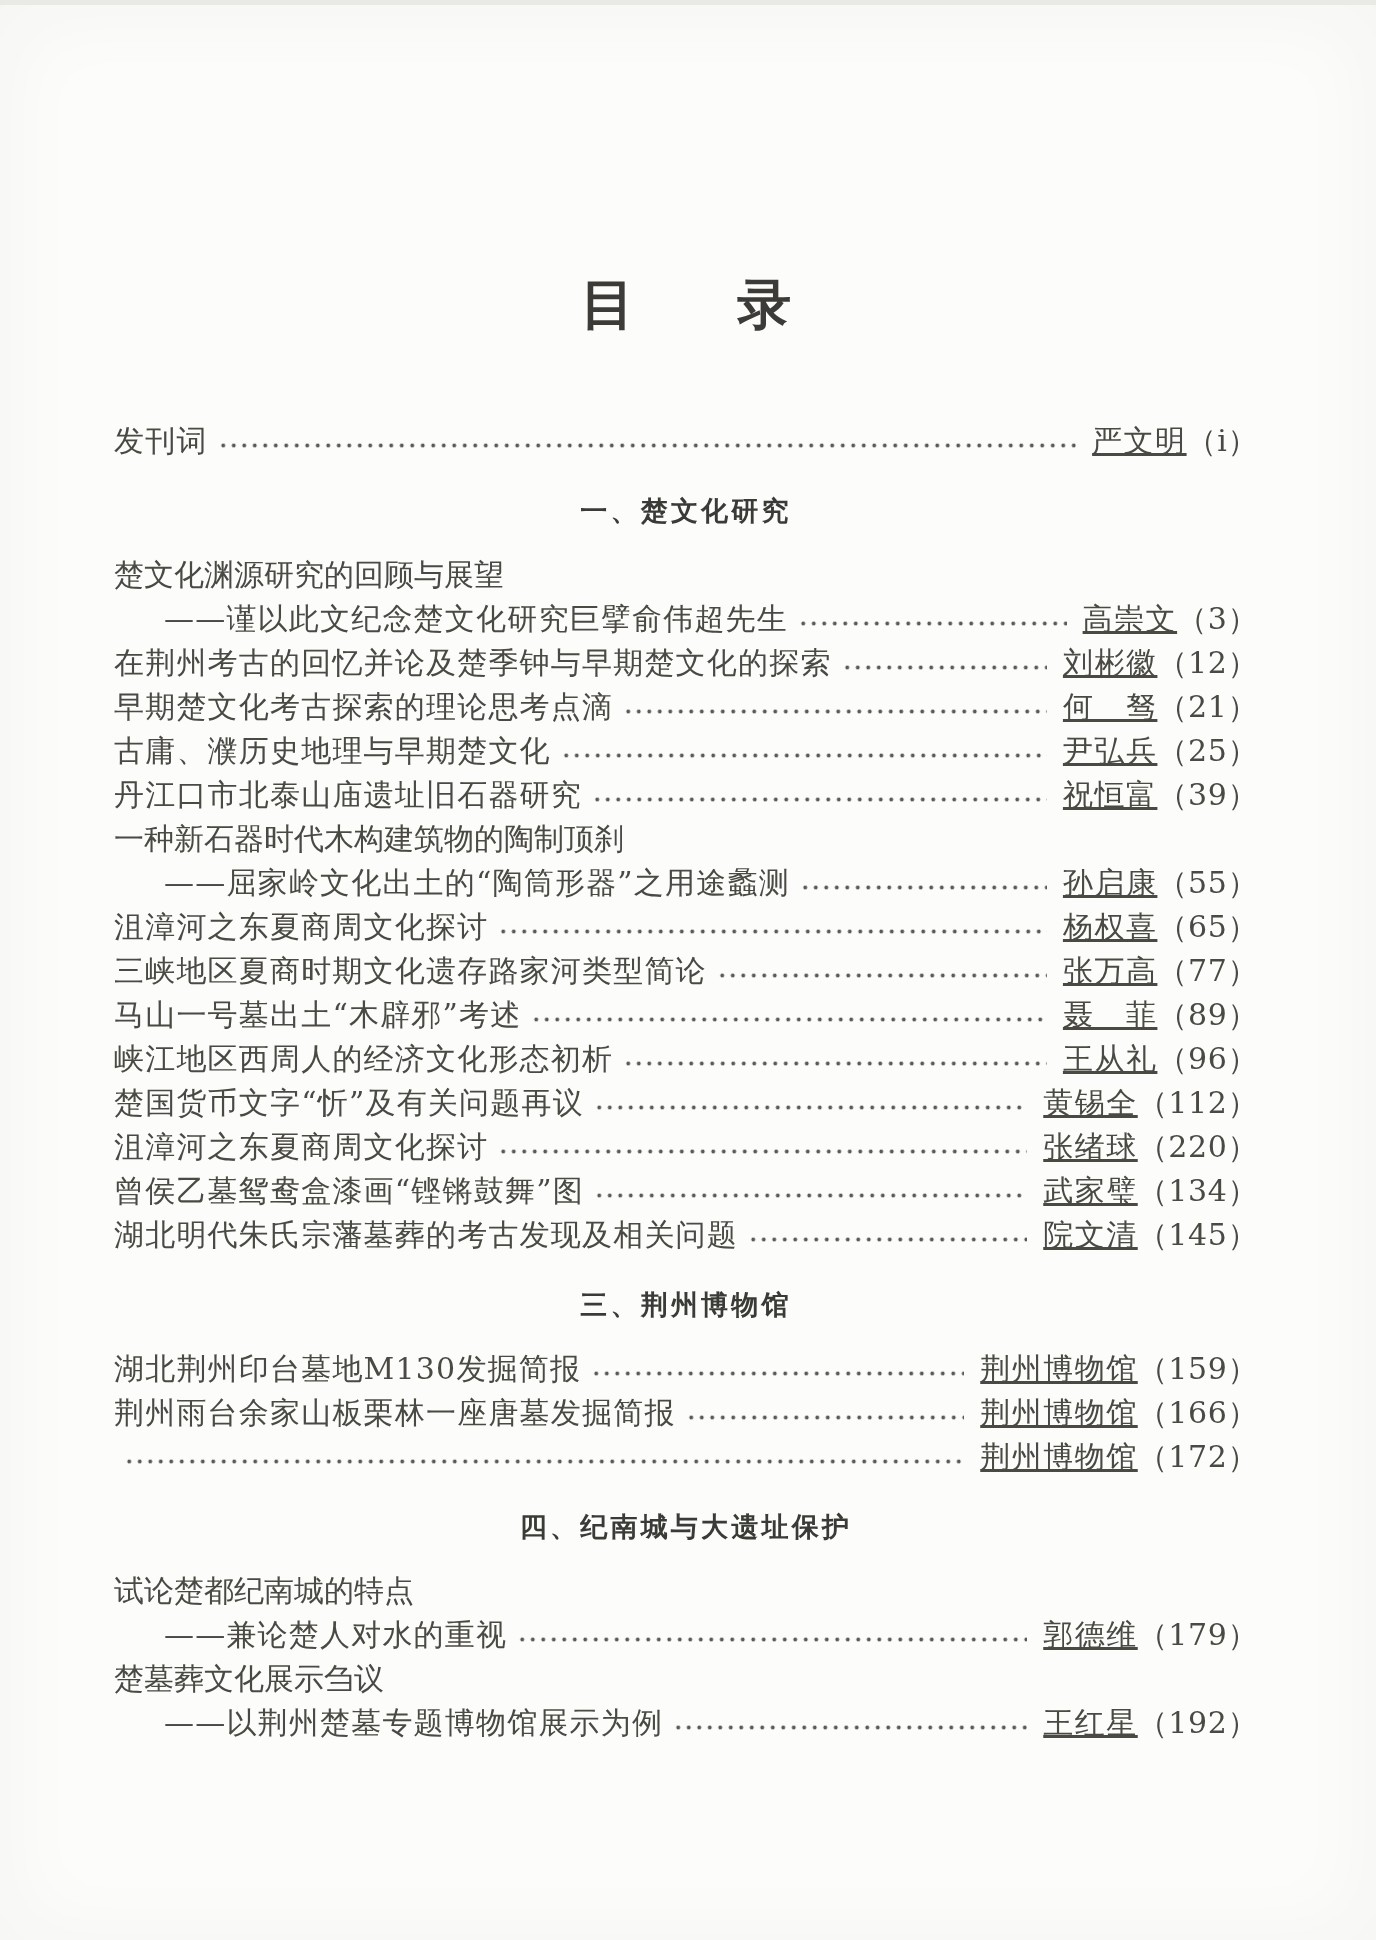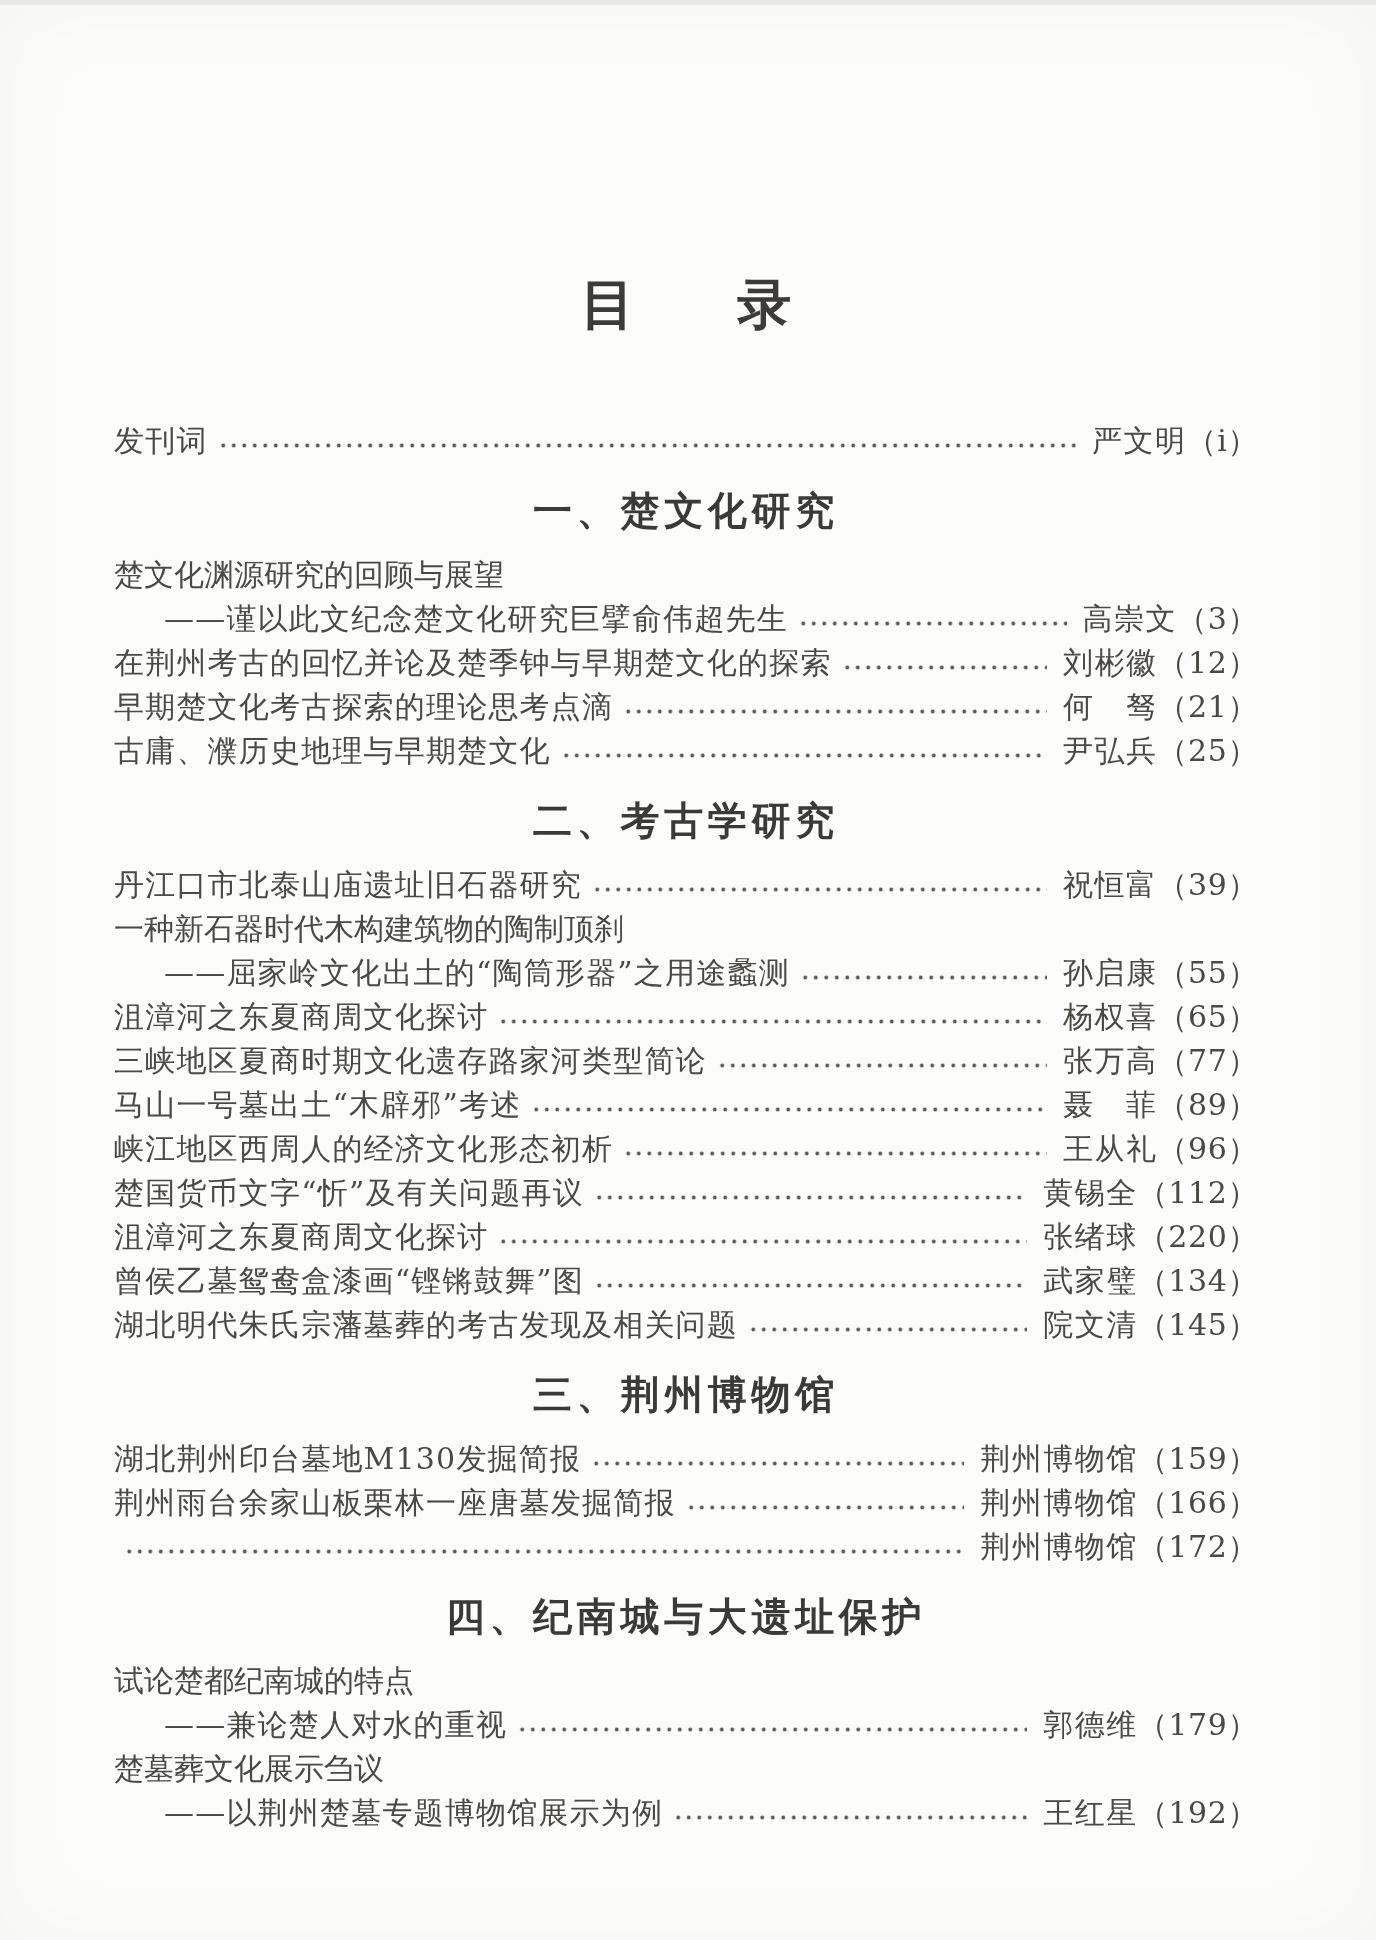--- a/index.html
+++ b/index.html
@@ -52,33 +52,34 @@
     margin: 0 16px 0 10px;
     background-image: radial-gradient(circle, #5b5a56 1.7px, rgba(0,0,0,0) 2.2px);
     background-size: 10.5px 10.5px;
     background-repeat: repeat-x;
     background-position: left 64%;
     min-width: 30px;
   }
   .entry-author {
     flex: 0 0 auto;
     letter-spacing: 0.05em;
+    text-decoration: underline;
   }
   .entry-page {
     flex: 0 0 auto;
     letter-spacing: 0.02em;
   }
   .section-header {
     height: 44px;
     line-height: 44px;
     margin: 26px 0 20px 0;
     text-align: center;
     font-family: "DejaVu Sans", "Liberation Sans", sans-serif;
     font-weight: 700;
-    font-size: 39px;
+    font-size: 27px;
     letter-spacing: 0.12em;
     color: #3a3a36;
   }
 </style>
 </head>
 <body>
 
 <div class="page">
 
   <h1 class="toc-title">目　录</h1>
@@ -110,21 +111,20 @@
         <span class="leader"></span>
         <span class="entry-author">何　驽</span>
         <span class="entry-page">（21）</span>
       </div>
       <div class="toc-line">
         <span class="entry-title">古庸、濮历史地理与早期楚文化</span>
         <span class="leader"></span>
         <span class="entry-author">尹弘兵</span>
         <span class="entry-page">（25）</span>
       </div>
-      <div class="section-header">二、考古学研究</div>
       <div class="toc-line">
         <span class="entry-title">丹江口市北泰山庙遗址旧石器研究</span>
         <span class="leader"></span>
         <span class="entry-author">祝恒富</span>
         <span class="entry-page">（39）</span>
       </div>
       <div class="toc-line plain">一种新石器时代木构建筑物的陶制顶刹</div>
       <div class="toc-line indent">
         <span class="entry-title">——屈家岭文化出土的“陶筒形器”之用途蠡测</span>
         <span class="leader"></span>

